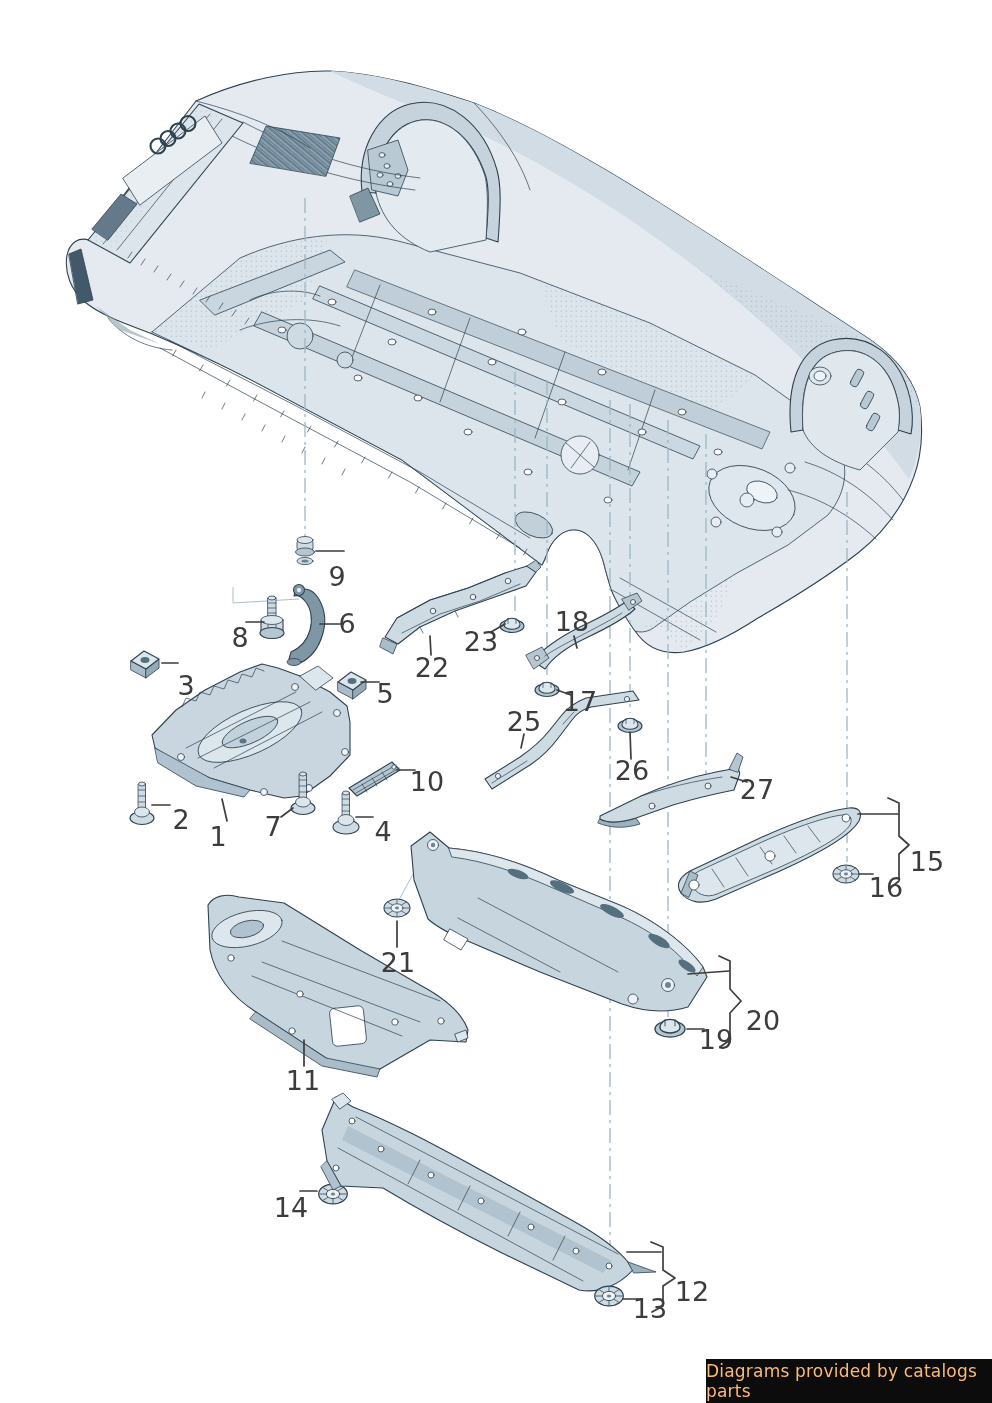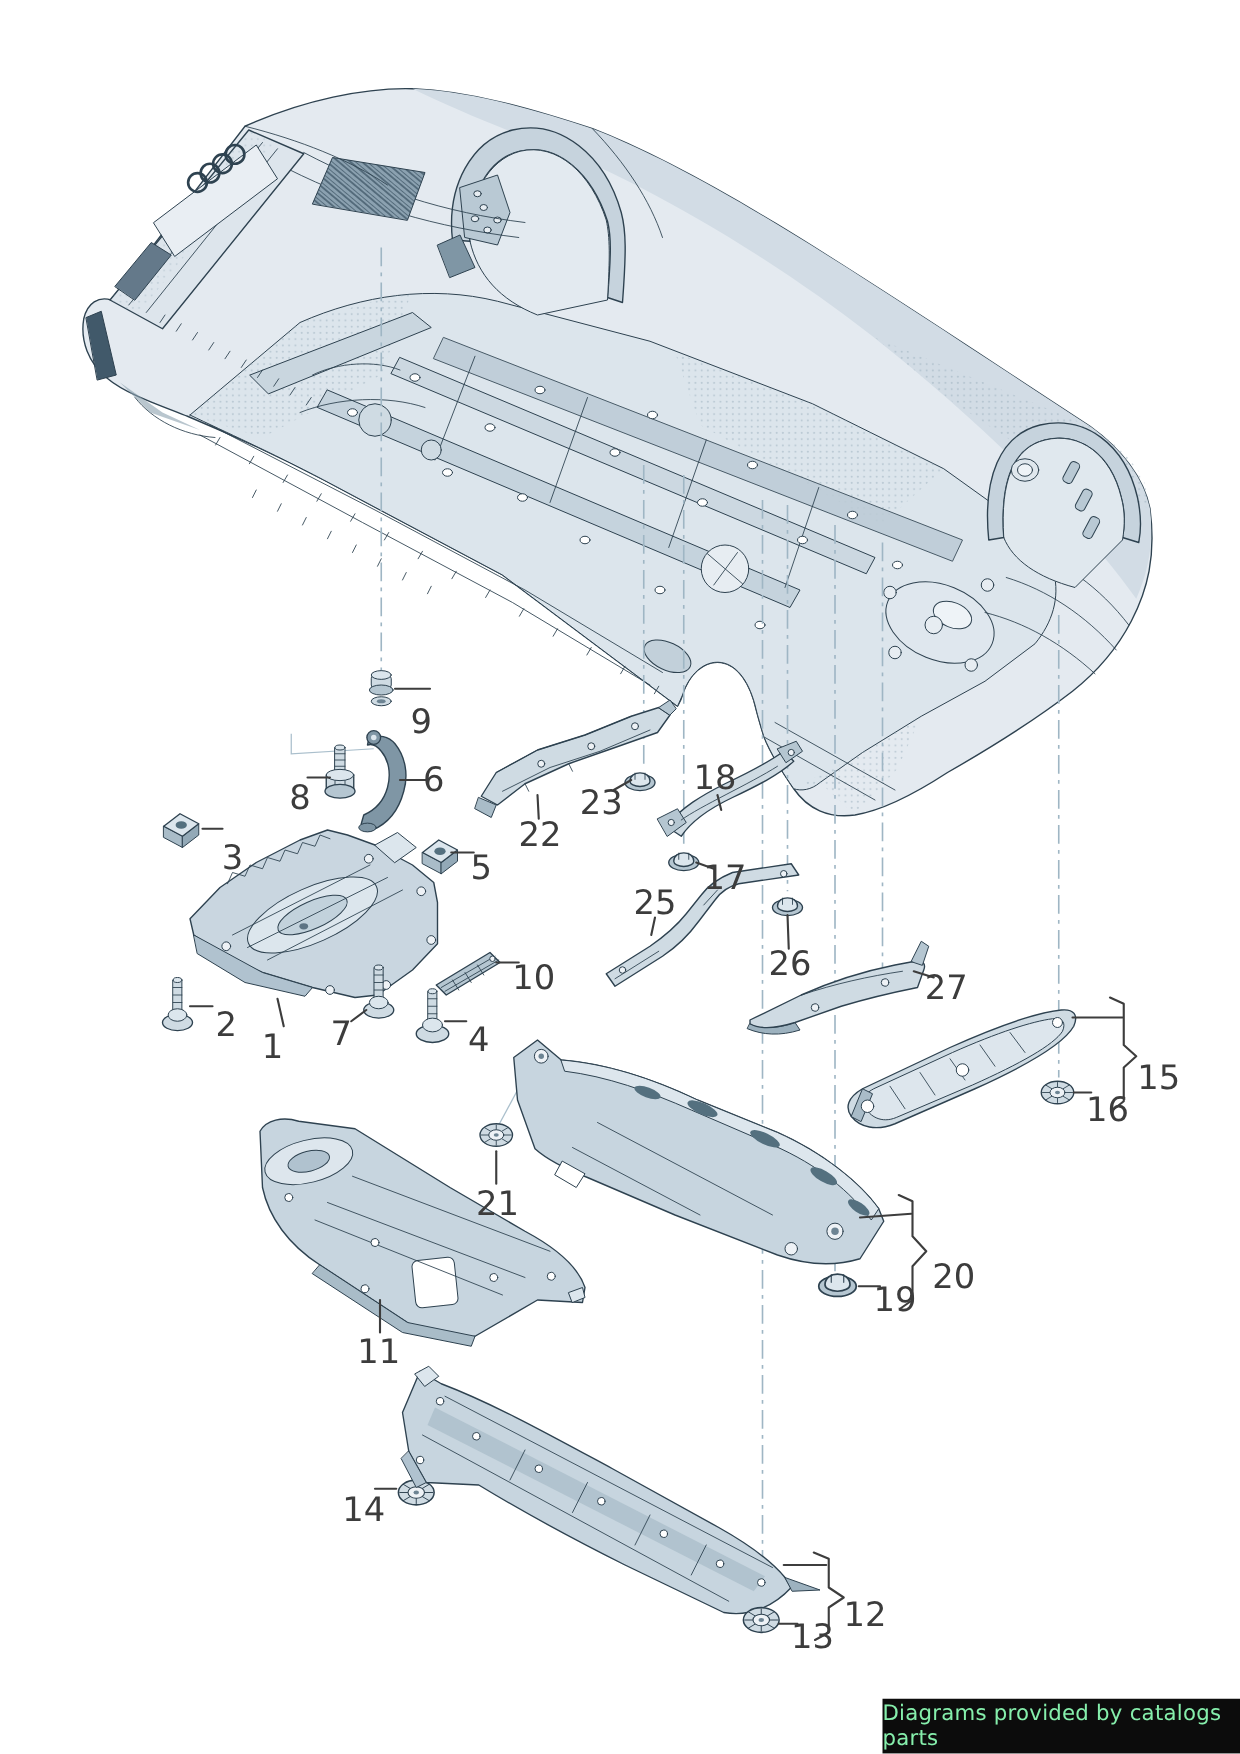--- a/index.html
+++ b/index.html
@@ -9,21 +9,21 @@
   
   .o{stroke:#2e4250;stroke-width:1.1;stroke-linejoin:round;stroke-linecap:round;}
   .o8{stroke:#2e4250;stroke-width:.8;stroke-linejoin:round;stroke-linecap:round;}
   .t{stroke:#2e4250;stroke-width:.7;fill:none;stroke-linecap:round;}
   .ld{stroke:#3d3d3d;stroke-width:1.7;fill:none;stroke-linecap:round;stroke-linejoin:round;}
   .dd{stroke:#9fb6c4;stroke-width:1.3;fill:none;stroke-dasharray:15 5 3 5;}
   .lt{stroke:#aabfcc;stroke-width:1;fill:none;}
   .callout{font-family:"DejaVu Sans","Liberation Sans",sans-serif;font-size:27px;fill:#3c3c3c;text-anchor:middle;}
   .footer{position:absolute;left:706px;top:1359px;width:286px;height:44px;background:#0c0c0c;
           display:flex;align-items:center;justify-content:center;}
-  .footer span{color:#86efac;font-size:17px;letter-spacing:.2px;}
+  .footer span{color:#fdba74;font-size:17px;letter-spacing:.2px;}
 </style>
 </head>
 <body>
 
 <div class="page">
 <svg width="992" height="1403" viewBox="0 0 992 1403">
   <defs>
     <pattern id="dots" width="5" height="5" patternUnits="userSpaceOnUse">
       <circle cx="1.3" cy="1.3" r="0.8" fill="#94aab8"></circle>
     </pattern>

